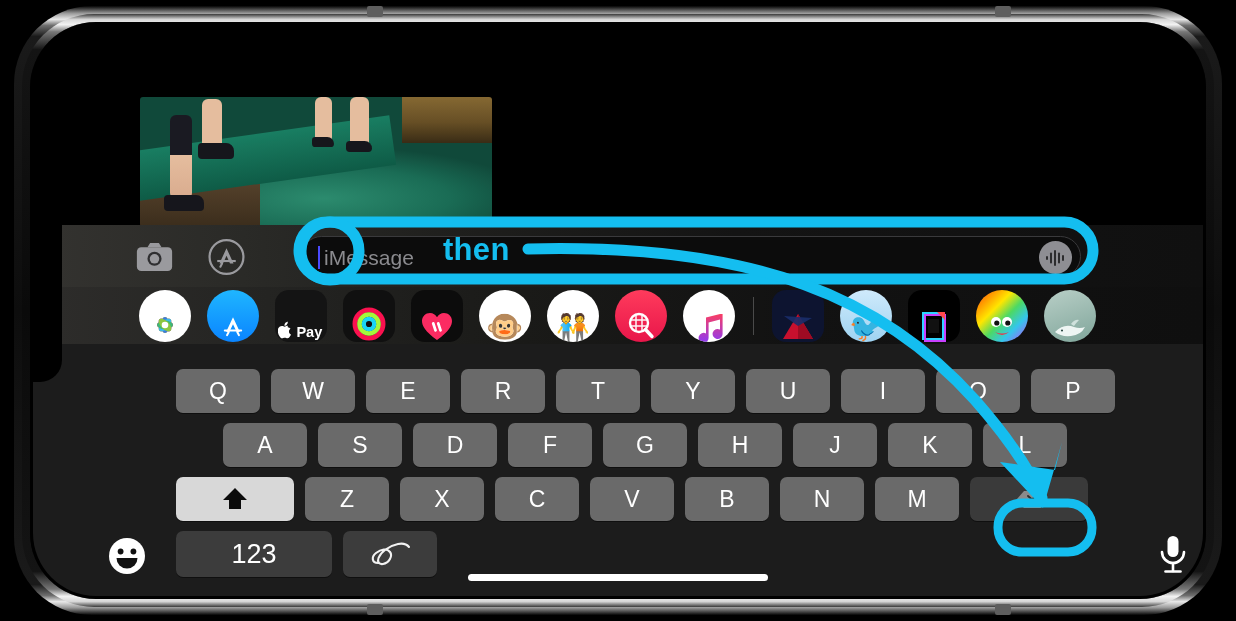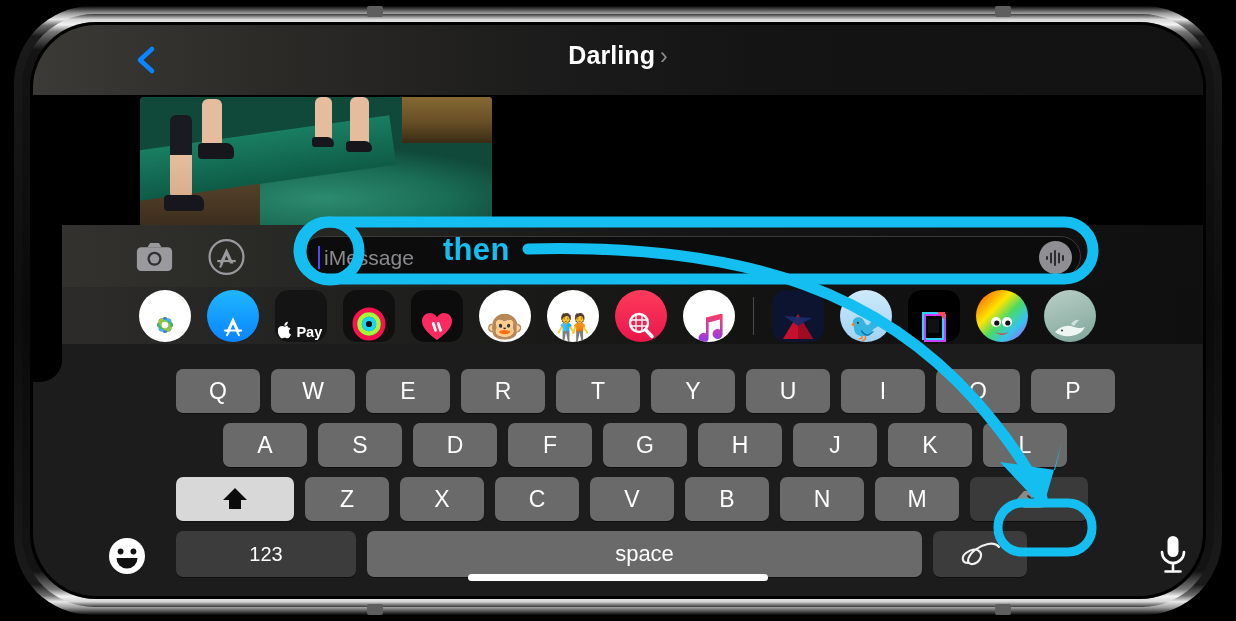--- a/index.html
+++ b/index.html
@@ -204,21 +204,21 @@
     background: #6a6a6a; border-radius: 7px;
     color: #fff; font-size: 23px;
     display: flex; align-items: center; justify-content: center;
     box-shadow: 0 1px 0 rgba(0,0,0,.45);
     cursor: pointer;
   }
   .key.shift { width: 118px; background: #d8d8d8; }
   .key.del   { width: 118px; background: #3a3a3a; }
 
   .krow.r4 { left: 143px; top: 187px; display: flex; gap: 11px; align-items: center; }
-  .key.num  { width: 180px; height: 46px; background: #3c3c3c; font-size: 20px; }
+  .key.num  { width: 156px; height: 46px; background: #3c3c3c; font-size: 27px; }
   .key.space{ width: 555px; height: 46px; background: #6a6a6a; font-size: 22px; }
   .key.ret  { width: 100px; height: 46px; background: #3c3c3c; font-size: 22px; }
   .key.scribble { width: 94px; height: 46px; background: #3c3c3c; }
 
   .emoji-btn {
     position: absolute; left: 75px; top: 193px;
     width: 38px; height: 38px; cursor: pointer;
   }
   .dictate-btn {
     position: absolute; left: 1122px; top: 190px;
@@ -271,31 +271,20 @@
           <div class="leg l3"></div>
           <div class="leg l4"></div>
           <div class="sock s1"></div>
           <div class="sock s2"></div>
           <div class="sock s3"></div>
           <div class="sock s4"></div>
         </div>
       </div>
     </div>
 
-    <div class="navbar">
-      <div class="nav-back">
-        <svg width="30" height="30" viewBox="0 0 30 30">
-          <path d="M21 4 L9 15 L21 26" fill="none" stroke="#0A84FF" stroke-width="4.6" stroke-linecap="round" stroke-linejoin="round"></path>
-        </svg>
-      </div>
-      <div class="nav-title-wrap">
-        <span class="nav-title">Darling</span>
-        <span class="nav-chev">›</span>
-      </div>
-    </div>
 
     <div class="inputbar">
 
       <div class="tb-icon" id="camera-btn">
         <svg width="42" height="34" viewBox="0 0 42 34">
           <rect x="1" y="6" width="40" height="27" rx="5" fill="#9a9a9e"></rect>
           <path d="M13 6 L16 1 H26 L29 6 Z" fill="#9a9a9e"></path>
           <circle cx="21" cy="19" r="8" fill="#2f2f31"></circle>
           <circle cx="21" cy="19" r="5.4" fill="#9a9a9e"></circle>
         </svg>
@@ -500,21 +489,20 @@
         <div class="key del">
           <svg width="26" height="19" viewBox="0 0 26 19" style="opacity:.85;">
             <path d="M8 1 H24 a1.6 1.6 0 0 1 1.6 1.6 V16.4 A1.6 1.6 0 0 1 24 18 H8 L0.6 9.5 Z" fill="#9a9a9a"></path>
             <path d="M12 6 L20 13 M20 6 L12 13" stroke="#2b2b2b" stroke-width="1.9" stroke-linecap="round"></path>
           </svg>
         </div>
       </div>
 
       <div class="krow r4">
         <div class="key num">123</div>
-        <div class="key space">space</div>
         <div class="key scribble">
           <svg width="44" height="30" viewBox="0 0 44 30">
             <path d="M10 24 C4 24 3 18 8 14 C13 10 19 9 22 13 C25 17 21 24 15 25
                      C11 25.6 9 23 10.5 19 C12.5 13.6 20 7 30 5 C35 4 39 5.5 41 8" fill="none" stroke="#f2f2f2" stroke-width="2.1" stroke-linecap="round"></path>
           </svg>
         </div>
       </div>
 
       <div class="emoji-btn">
         <svg width="38" height="38" viewBox="0 0 38 38">

